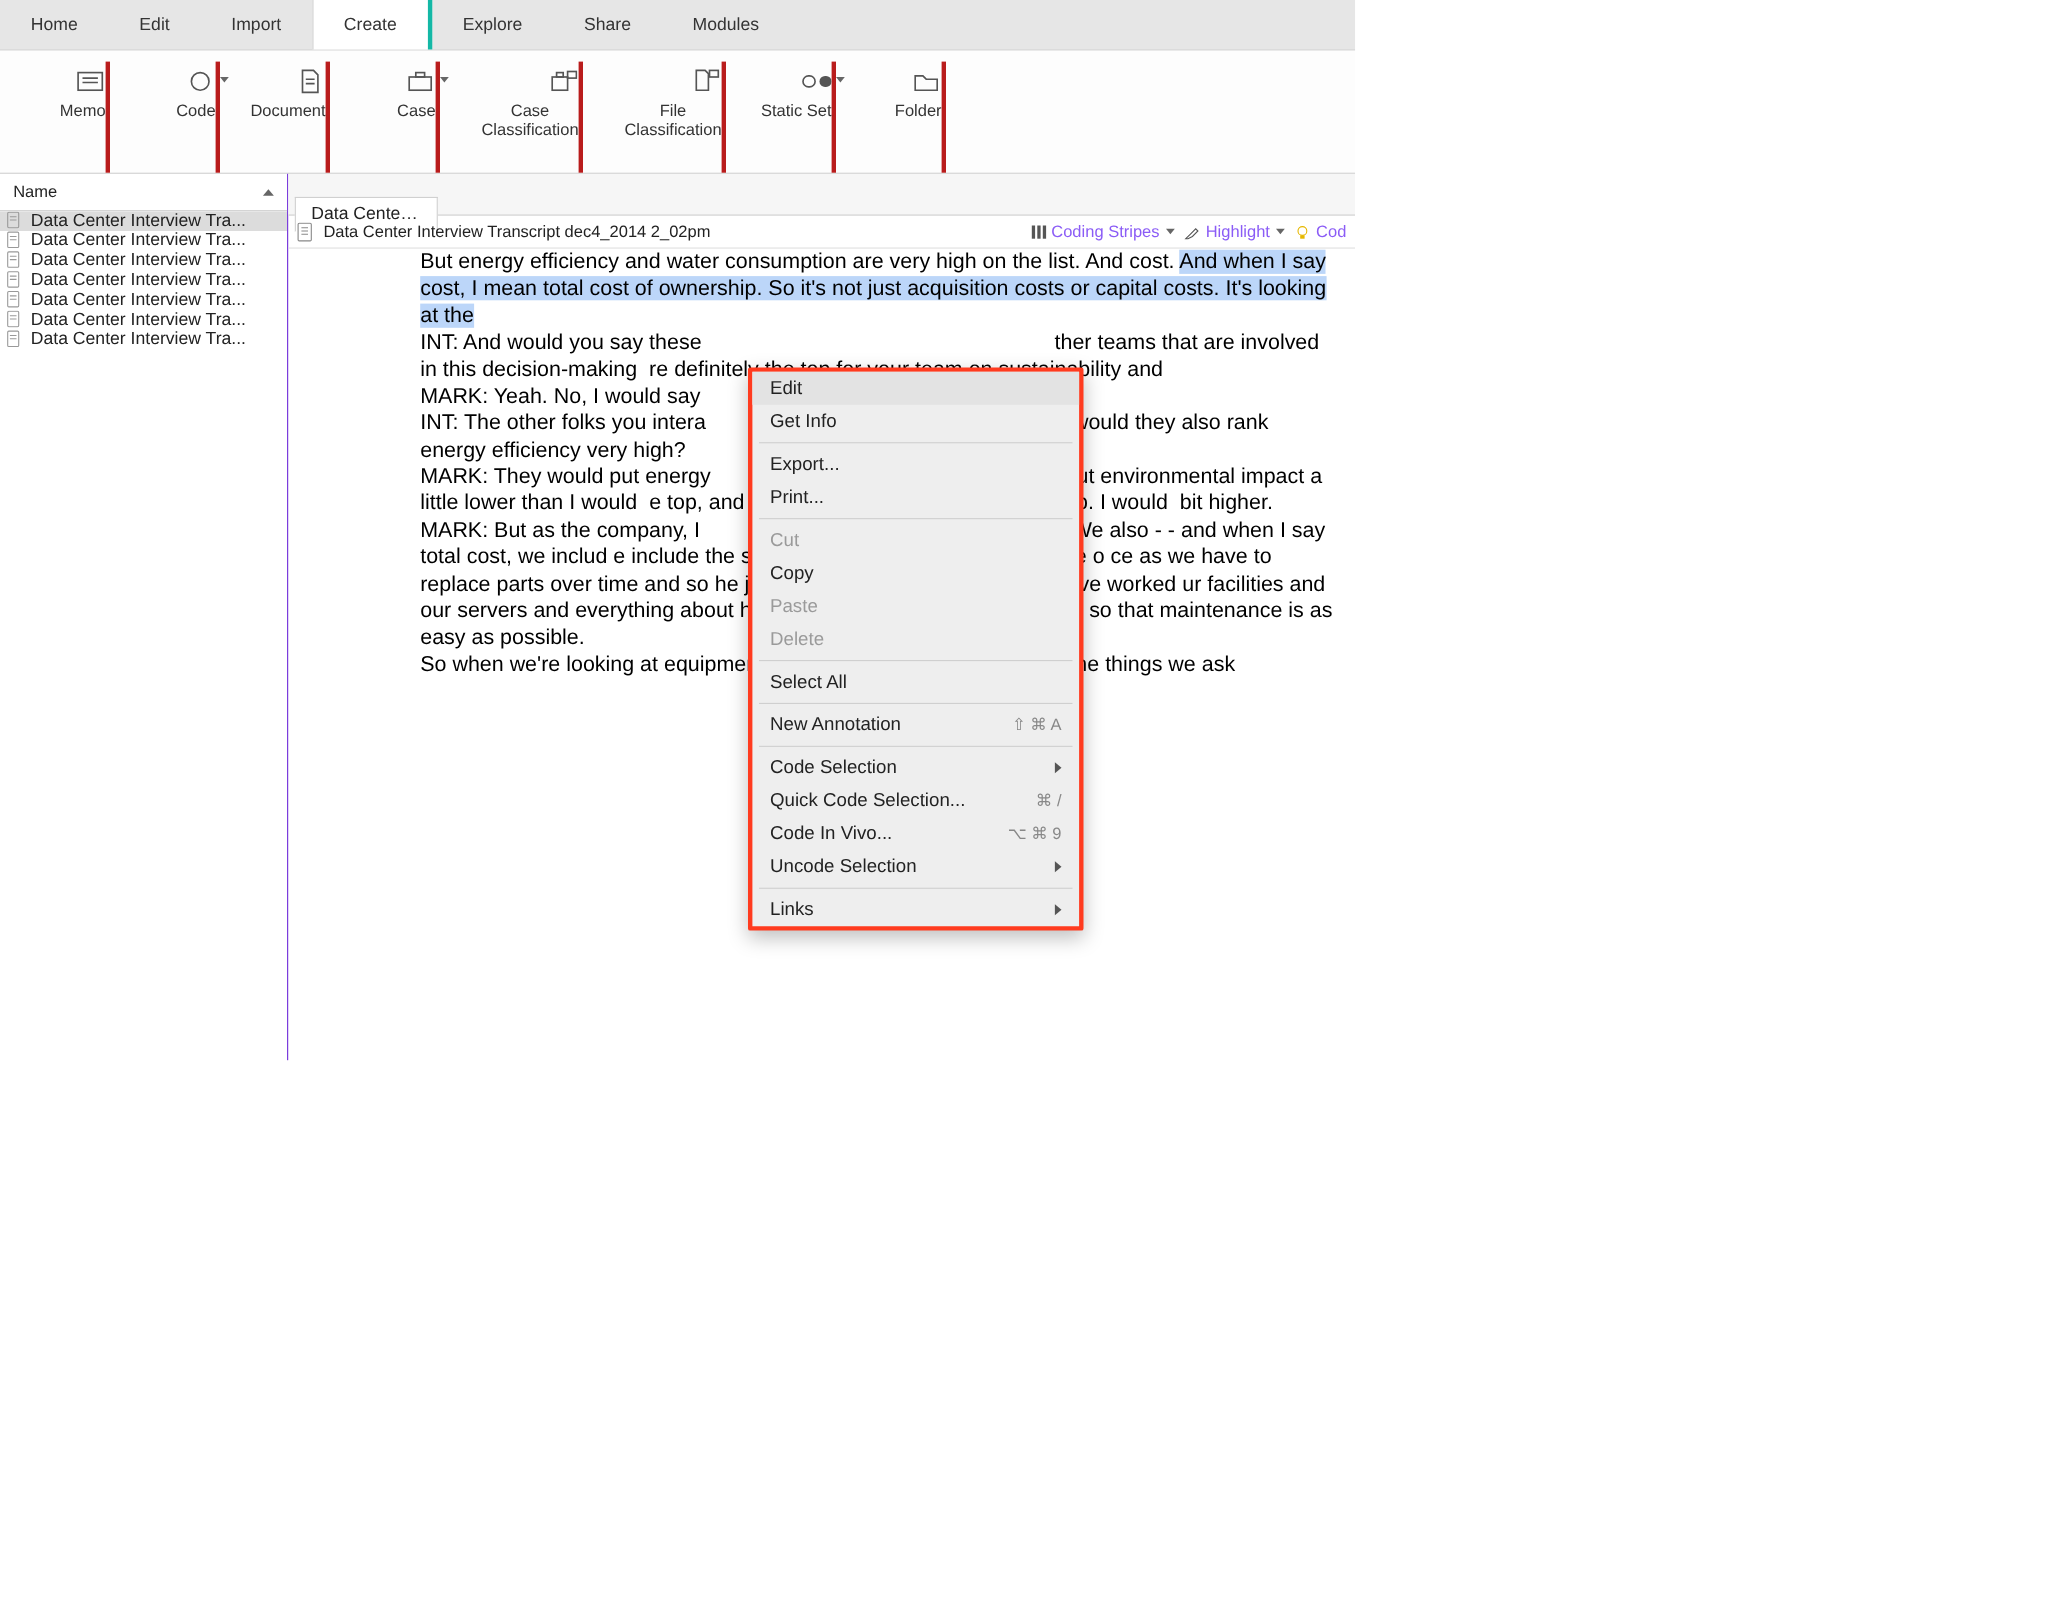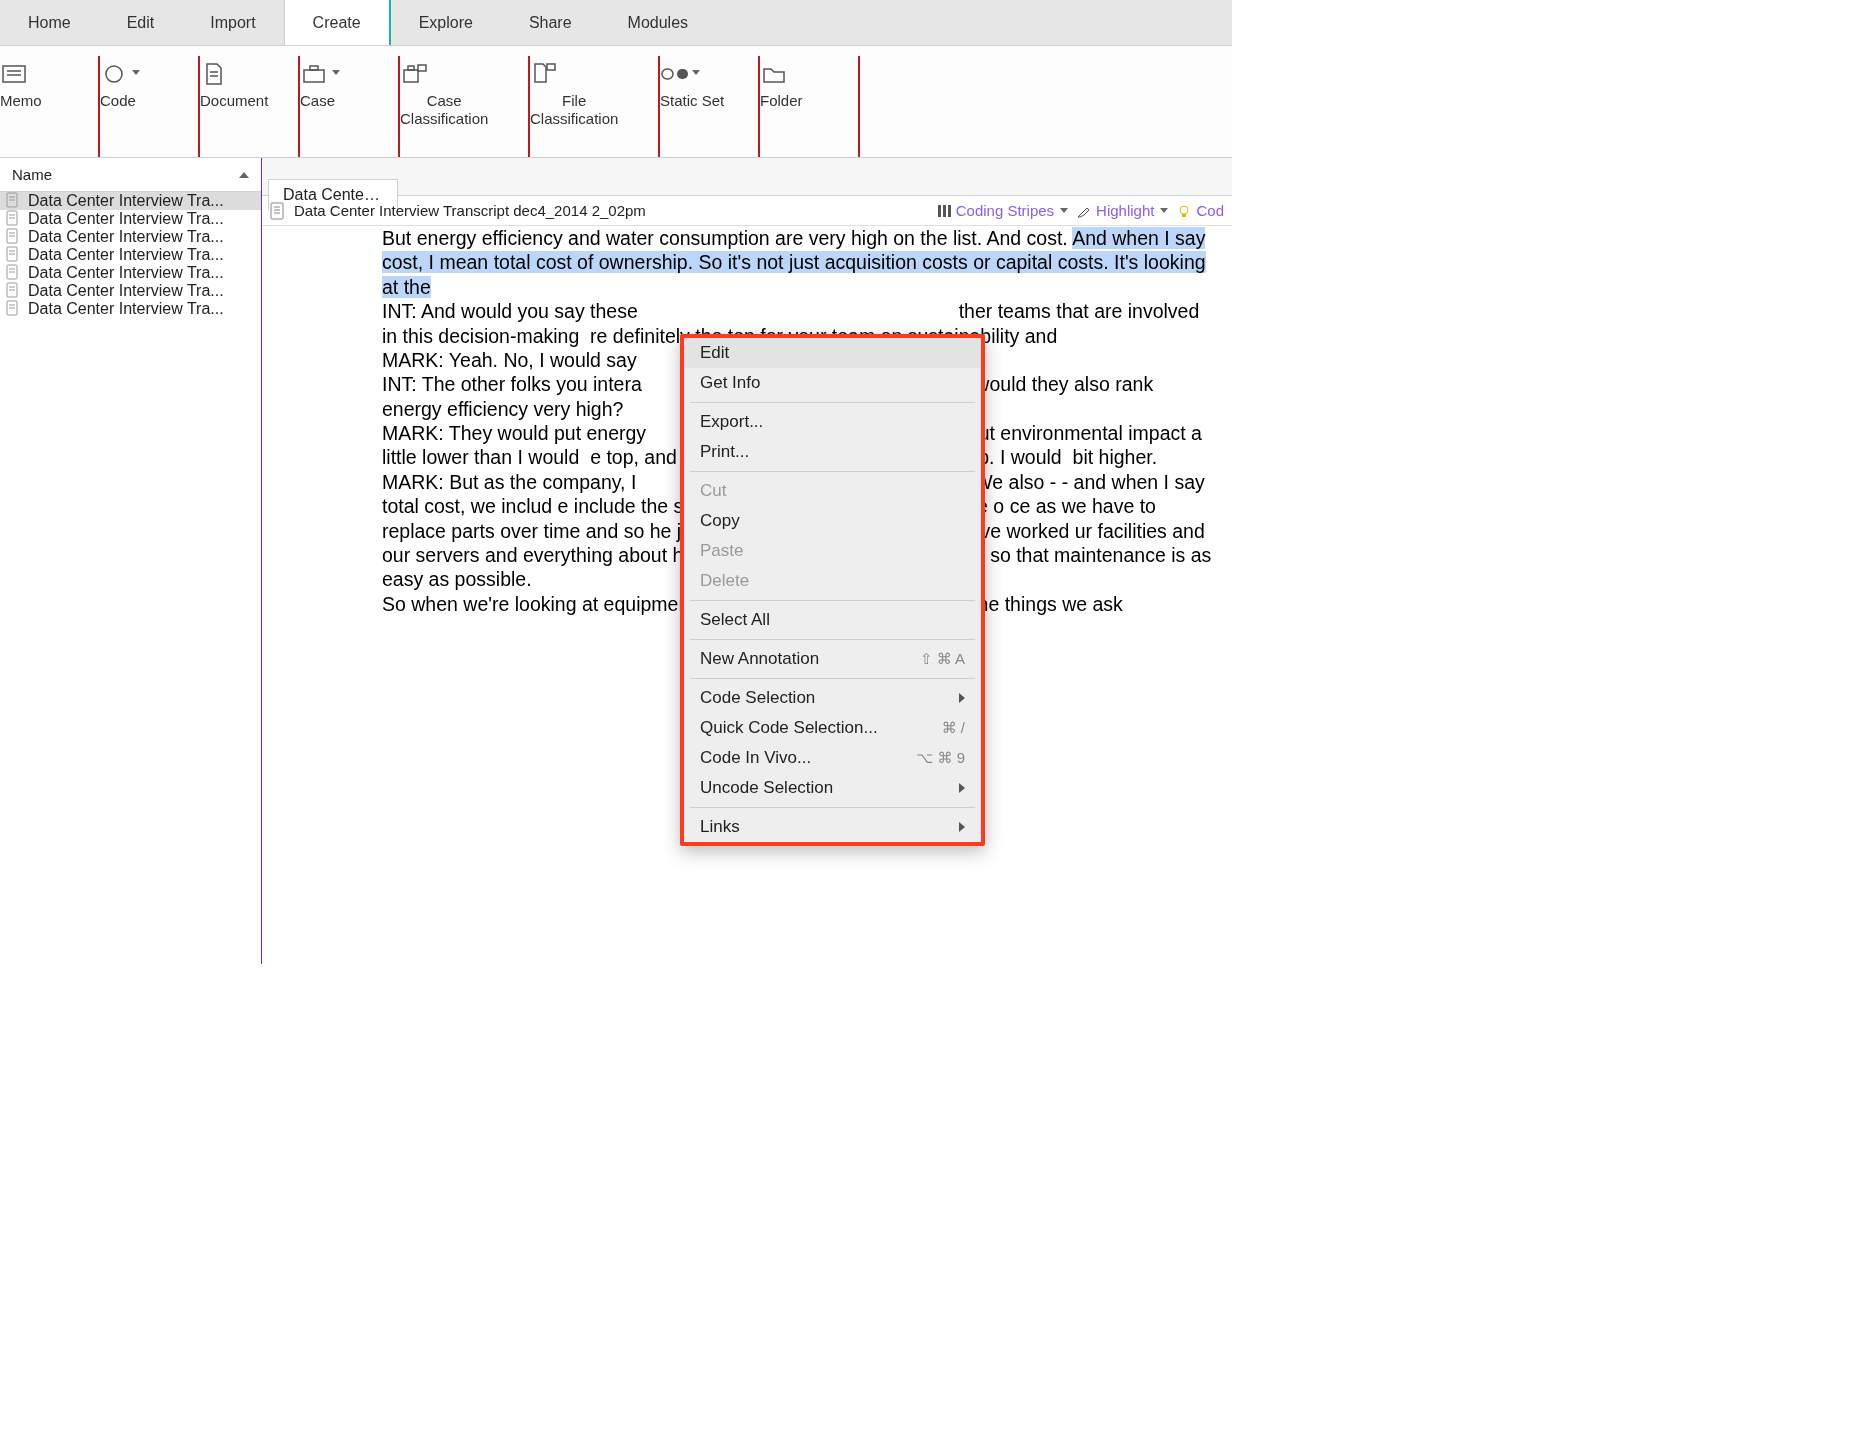--- a/index.html
+++ b/index.html
@@ -1,23 +1,23 @@
 <!DOCTYPE html>
 <html><head>
 <meta charset="utf-8">
 <style>
   * { box-sizing: border-box; margin: 0; padding: 0; }
   html, body { width: 1232px; height: 964px; font-family: -apple-system, "Helvetica Neue", Arial, sans-serif; font-size: 15px; color: #222; background: #fff; overflow: hidden; }
   
   .tabbar { display: flex; align-items: stretch; background: #e6e6e6; border-bottom: 1px solid #d0d0d0; height: 46px; }
   .tabbar .tab { padding: 0 28px; display: flex; align-items: center; font-size: 16px; color: #333; cursor: default; }
-  .tabbar .tab.active { background: #ffffff; border-left: 1px solid #d0d0d0; border-right: 2px solid #14b8a6; }
+  .tabbar .tab.active { background: #ffffff; border-left: 1px solid #d0d0d0; border-right: 4px solid #14b8a6; }
   
   .ribbon { display: flex; align-items: flex-start; background: #fdfdfd; border-bottom: 1px solid #d0d0d0; height: 112px; padding: 10px 0 0 0; }
-  .rbtn { display: flex; flex-direction: column; align-items: flex-start; justify-content: flex-start; width: 100px; height: 100%; border-right: 2px solid #b91c1c; font-size: 15px; color: #333; gap: 6px; padding-top: 6px; }
+  .rbtn { display: flex; flex-direction: column; align-items: flex-end; justify-content: flex-start; width: 100px; height: 100%; border-right: 4px solid #b91c1c; font-size: 15px; color: #333; gap: 6px; padding-top: 6px; }
   .rbtn.wide { width: 130px; }
   .rbtn .ricon { width: 28px; height: 24px; display: flex; align-items: center; justify-content: center; position: relative; }
   .rlabel { text-align: center; line-height: 1.2; }
   .dd-caret { position: absolute; right: -12px; top: 8px; width: 0; height: 0; border-left: 4px solid transparent; border-right: 4px solid transparent; border-top: 5px solid #666; }
   
   .body { display: flex; height: calc(964px - 46px - 112px); }
   .sidebar { width: 262px; border-right: 1px solid #6d28d9; display: flex; flex-direction: column; }
   .side-head { height: 34px; display: flex; align-items: center; padding: 0 12px; font-size: 15px; border-bottom: 1px solid #d0d0d0; justify-content: space-between; }
   .side-head .sort { width: 0; height: 0; border-left: 5px solid transparent; border-right: 5px solid transparent; border-bottom: 6px solid #666; }
   .filelist { overflow: hidden; }

